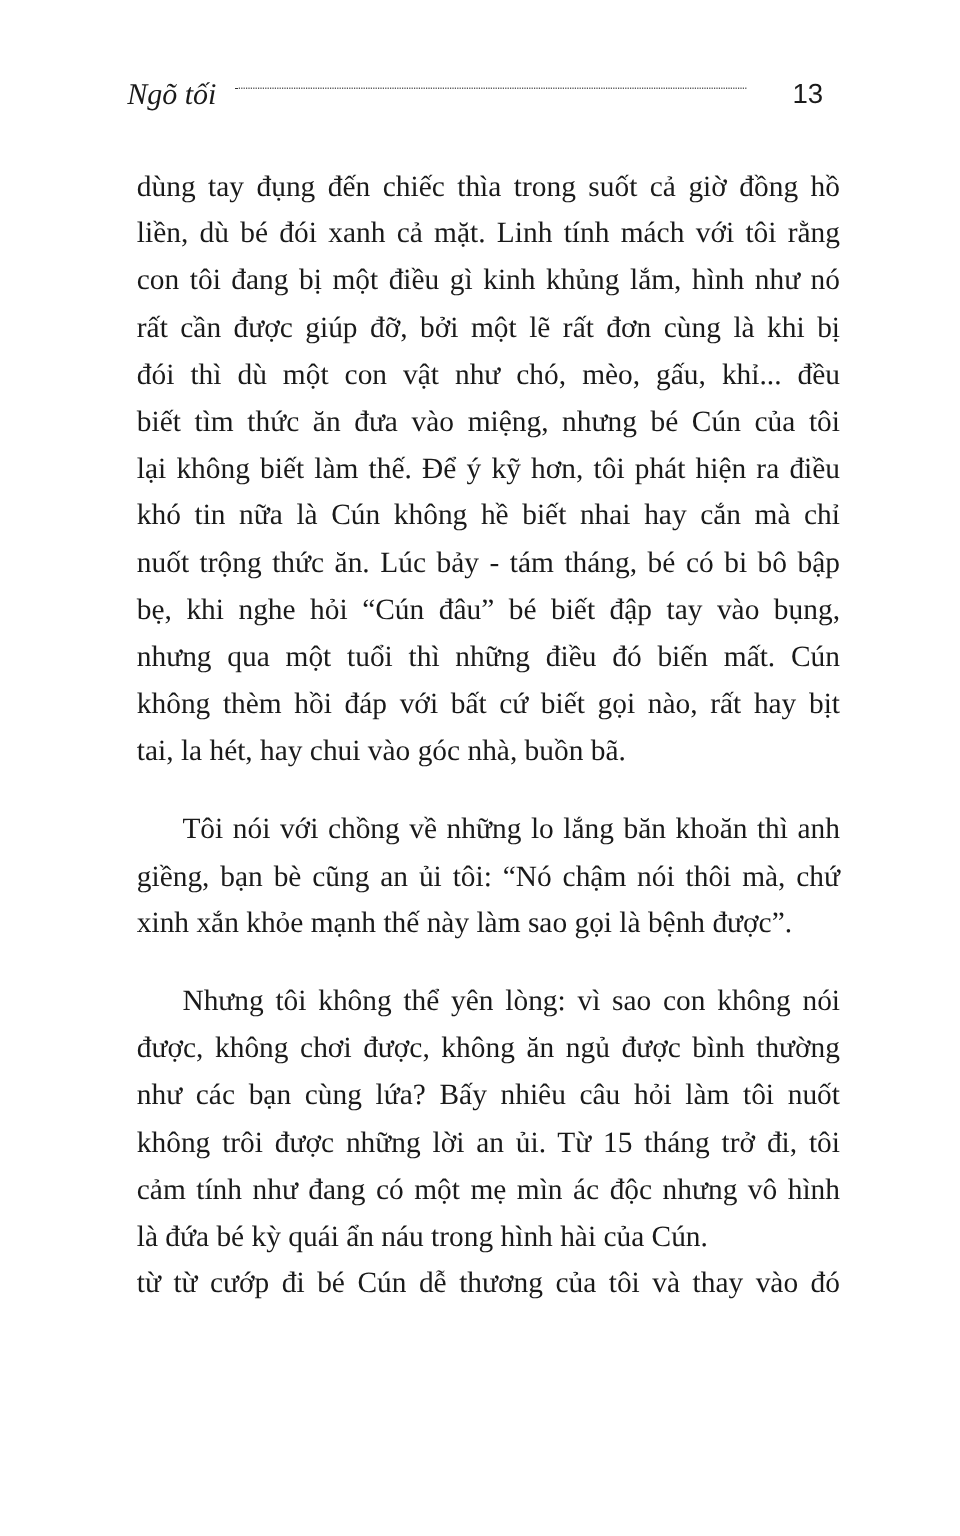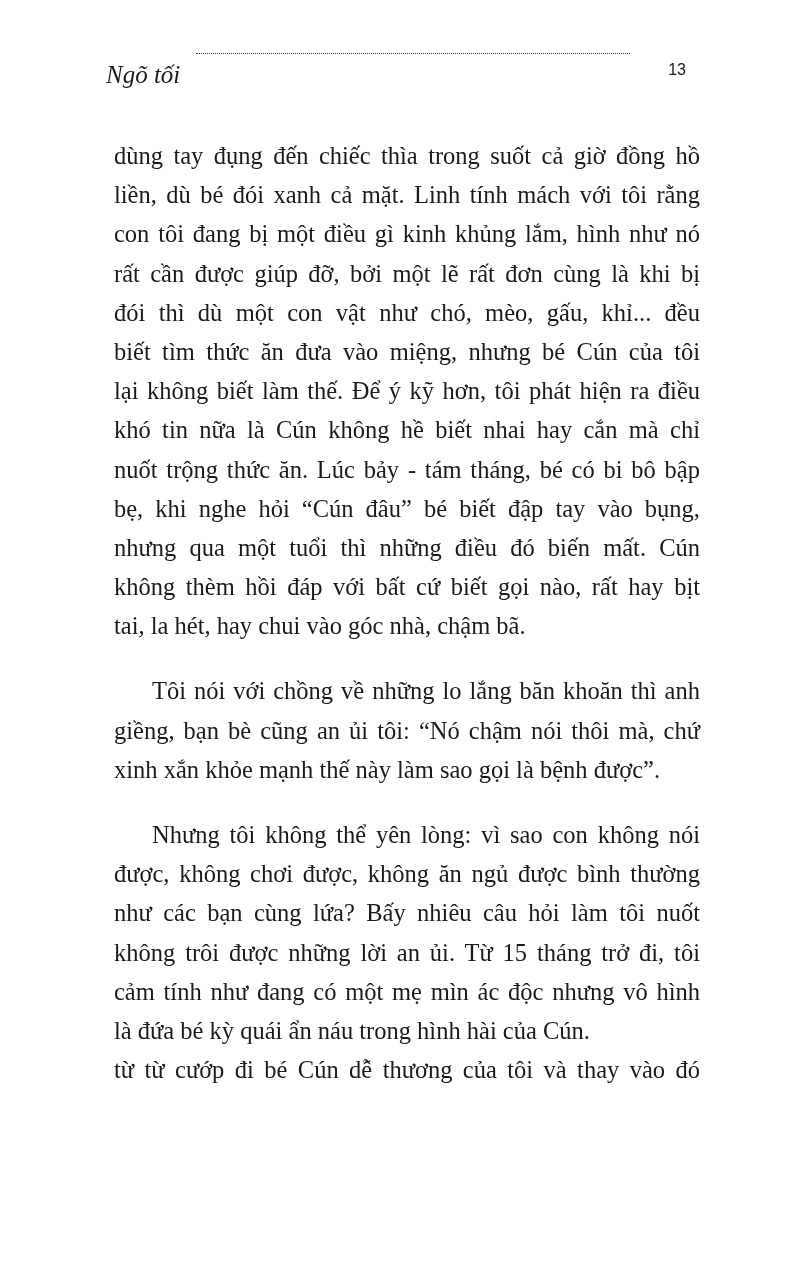--- a/index.html
+++ b/index.html
@@ -14,41 +14,41 @@
       overflow: hidden;
       color: #1a1a1a;
     }
     .running-header {
       position: absolute;
       left: 106px;
       top: 62px;
       width: 580px;
       height: 40px;
       display: flex;
-      align-items: flex-start;
+      align-items: center;
     }
     .header-title {
       font-family: "Liberation Serif", "DejaVu Serif", serif;
       font-style: italic;
       font-size: 25px;
       line-height: 1;
       white-space: nowrap;
       padding-bottom: 6px;
     }
     .header-rule {
       flex: 1;
       height: 0;
       border-bottom: 1px dotted #333;
       margin: 0 38px 0 16px;
       position: relative;
       top: -9px;
     }
     .header-page-number {
       font-family: "Liberation Sans", "DejaVu Sans", sans-serif;
-      font-size: 16px;
+      font-size: 23px;
       line-height: 1;
       padding-bottom: 8px;
     }
     .page-body {
       position: absolute;
       left: 114px;
       top: 136px;
       width: 586px;
       font-family: "Liberation Serif", "DejaVu Serif", serif;
       font-size: 24.5px;
@@ -87,21 +87,21 @@
     <span class="line">con tôi đang bị một điều gì kinh khủng lắm, hình như nó</span>
     <span class="line">rất cần được giúp đỡ, bởi một lẽ rất đơn cùng là khi bị</span>
     <span class="line">đói thì dù một con vật như chó, mèo, gấu, khỉ... đều</span>
     <span class="line">biết tìm thức ăn đưa vào miệng, nhưng bé Cún của tôi</span>
     <span class="line">lại không biết làm thế. Để ý kỹ hơn, tôi phát hiện ra điều</span>
     <span class="line">khó tin nữa là Cún không hề biết nhai hay cắn mà chỉ</span>
     <span class="line">nuốt trộng thức ăn. Lúc bảy - tám tháng, bé có bi bô bập</span>
     <span class="line">bẹ, khi nghe hỏi “Cún đâu” bé biết đập tay vào bụng,</span>
     <span class="line">nhưng qua một tuổi thì những điều đó biến mất. Cún</span>
     <span class="line">không thèm hồi đáp với bất cứ biết gọi nào, rất hay bịt</span>
-    <span class="line last">tai, la hét, hay chui vào góc nhà, chậm bã.</span>
+    <span class="line last">tai, la hét, hay chui vào góc nhà, buồn bã.</span>
   </p>
 
   <p class="paragraph">
     <span class="line indent">Tôi nói với chồng về những lo lắng băn khoăn thì anh</span>
     <span class="line">giềng, bạn bè cũng an ủi tôi: “Nó chậm nói thôi mà, chứ</span>
     <span class="line last">xinh xắn khỏe mạnh thế này làm sao gọi là bệnh được”.</span>
   </p>
 
   <p class="paragraph">
     <span class="line indent">Nhưng tôi không thể yên lòng: vì sao con không nói</span>

